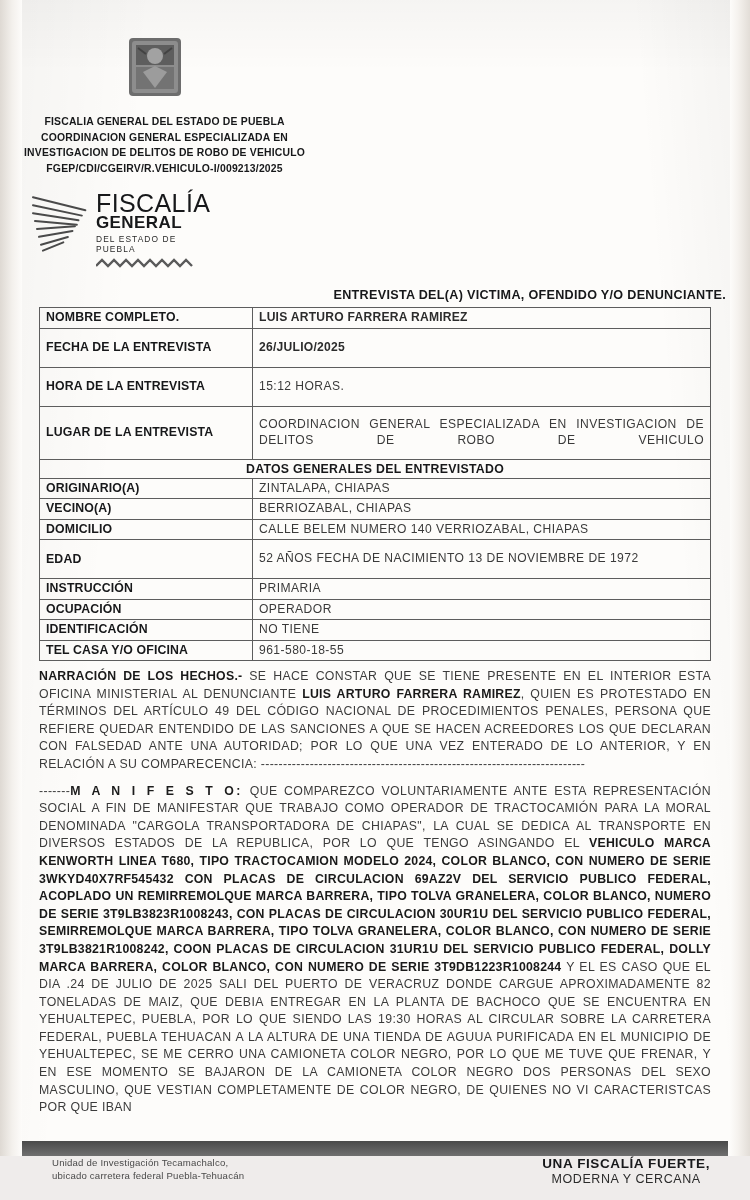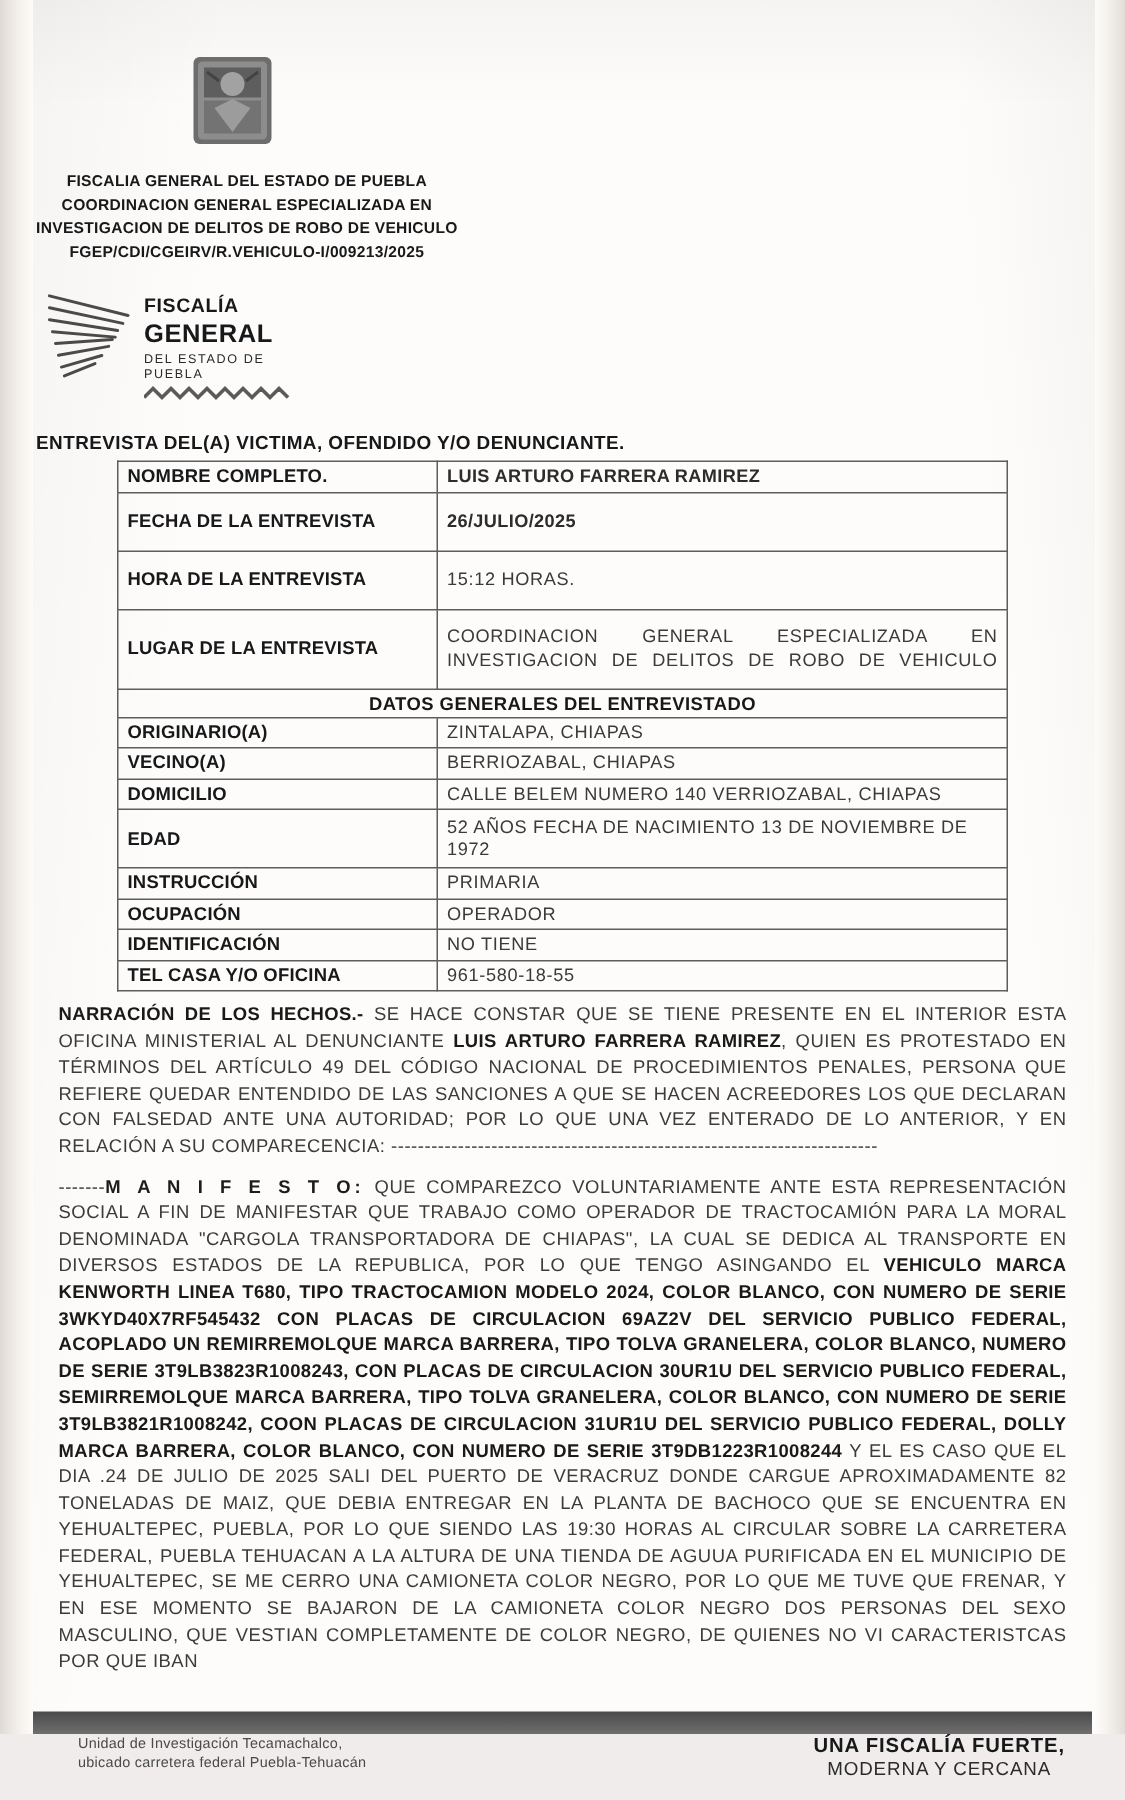--- a/index.html
+++ b/index.html
@@ -84,22 +84,22 @@
   }
   .brand-lines span {
     position: absolute;
     display: block;
     background: #4a4a4a;
     height: 2px;
     border-radius: 2px;
     transform-origin: left center;
   }
   .brand-word1 {
-    font-size: 13px;
-    font-weight: bold;
+    font-size: 25px;
+    font-weight: normal;
     letter-spacing: 0.4px;
     color: #17181a;
     margin-left: 72px;
     line-height: 19px;
   }
   .brand-word2 {
     font-size: 17px;
     font-weight: bold;
     letter-spacing: 0.4px;
     color: #17181a;
@@ -115,31 +115,31 @@
   }
   .brand-zig {
     margin-left: 72px;
     margin-top: 3px;
     width: 100px;
     height: 10px;
   }
 
   
   .doc-title {
-    text-align: left;
+    text-align: right;
     font-size: 12.6px;
     font-weight: bold;
     letter-spacing: 0.3px;
     color: #17181a;
     margin: 10px 0 5px 0;
   }
 
   
   table.main-table {
-    width: 594px;
+    width: 672px;
     margin: 0 auto;
     border-collapse: collapse;
     table-layout: fixed;
   }
   table.main-table td {
     border: 1px solid #5d5d5d;
     padding: 2px 6px;
     vertical-align: middle;
   }
   td.lbl {

